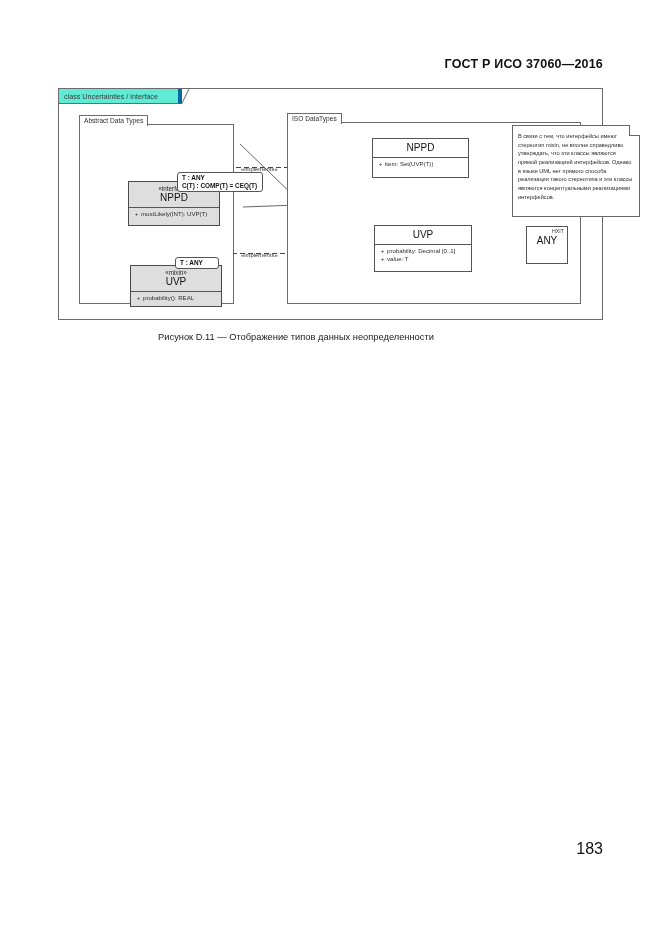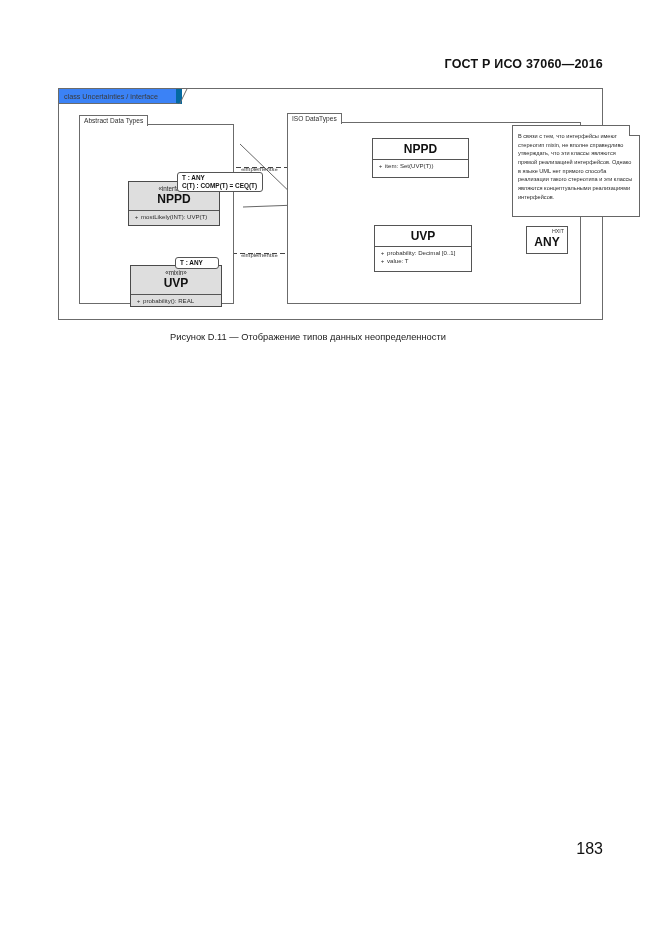--- a/index.html
+++ b/index.html
@@ -40,24 +40,24 @@
     background: #ffffff;
   }
 
   
   .frame-tab {
     position: absolute;
     left: 0px;
     top: 0px;
     height: 15px;
     width: 123px;
-    border-right: 6px solid #0369a1;
+    border-right: 4px solid #0369a1;
     border-bottom: 1px solid #6b6b6b;
     box-sizing: border-box;
-    background: #3b82f6;
+    background: #5eead4;
   }
   .frame-tab:after {
     content: "";
     position: absolute;
     right: -8px;
     top: -1px;
     width: 12px;
     height: 16px;
     border-right: 1px solid #6b6b6b;
     transform: skewX(-26deg);
@@ -129,22 +129,22 @@
     padding: 3px 2px 3px 2px;
     line-height: 1.18;
   }
   .stereo {
     display: block;
     font-size: 6.3px;
     color: #2a2a2a;
   }
   .cls-name {
     display: block;
-    font-size: 12px;
-    font-weight: bold;
+    font-size: 10px;
+    font-weight: normal;
     color: #111;
   }
   .uml-divider {
     border-top: 1px solid #555;
     height: 0;
     font-size: 0;
   }
   .uml-compartment {
     padding: 2px 2px 3px 3px;
   }
@@ -214,21 +214,21 @@
   #cls-uvp-iso {
     left: 86px;
     top: 102px;
     width: 98px;
     height: 47px;
   }
   #cls-any {
     left: 238px;
     top: 103px;
     width: 42px;
-    height: 28px;
+    height: 38px;
   }
   #cls-any .uml-head { padding-top: 8px; }
   .hxit-label {
     position: absolute;
     right: 3px;
     top: 1px;
     font-size: 5.3px;
     color: #333;
   }
 
@@ -291,21 +291,21 @@
     white-space: nowrap;
     background: transparent;
   }
   #lbl-impl-1 { left: 182px; top: 77px; }
   #lbl-impl-2 { left: 182px; top: 163px; }
 
   
   .fig-caption {
     position: absolute;
     top: 332px;
-    left: 12px;
+    left: 0;
     width: 592px;
     text-align: center;
     font-size: 9.3px;
     color: #1a1a1a;
   }
   .folio {
     position: absolute;
     right: 58px;
     top: 840px;
     font-size: 16px;

